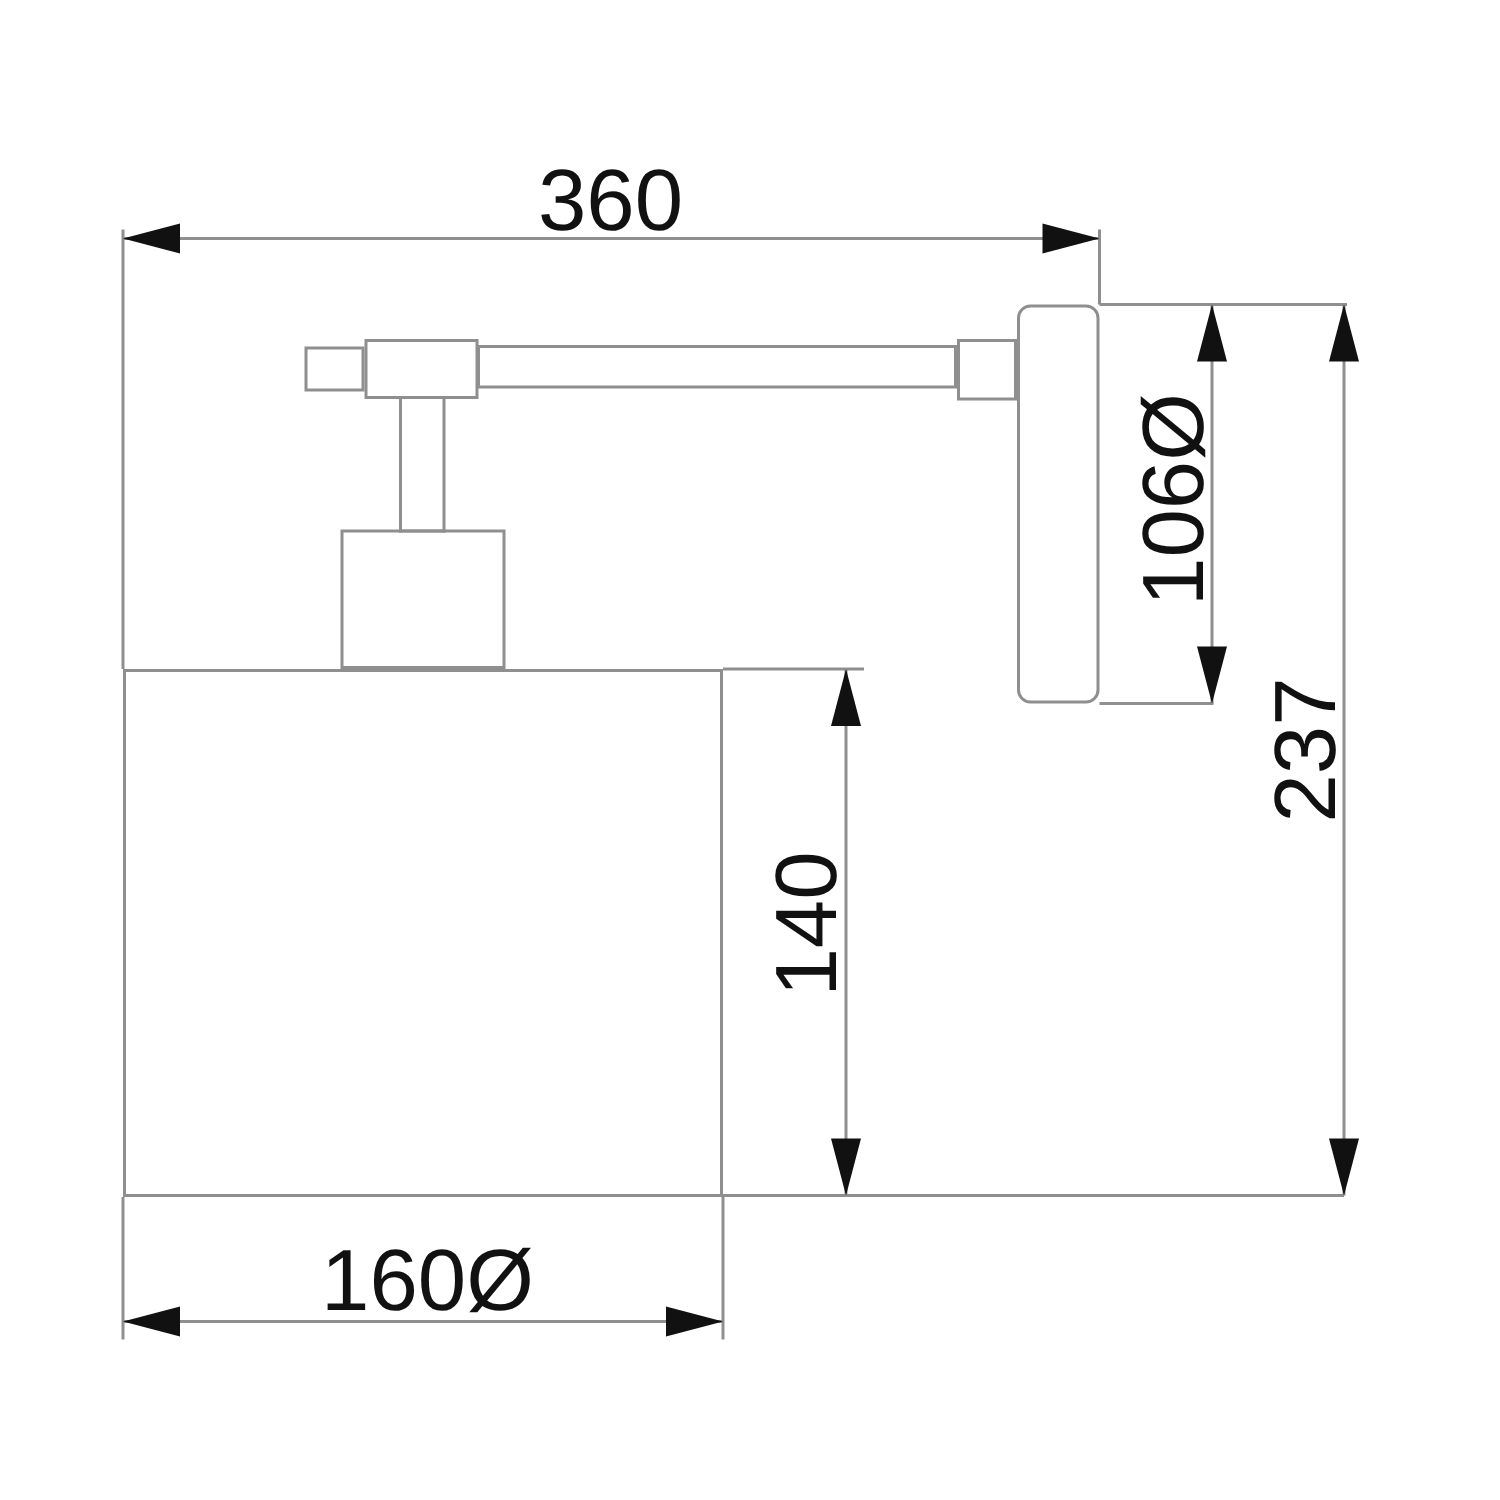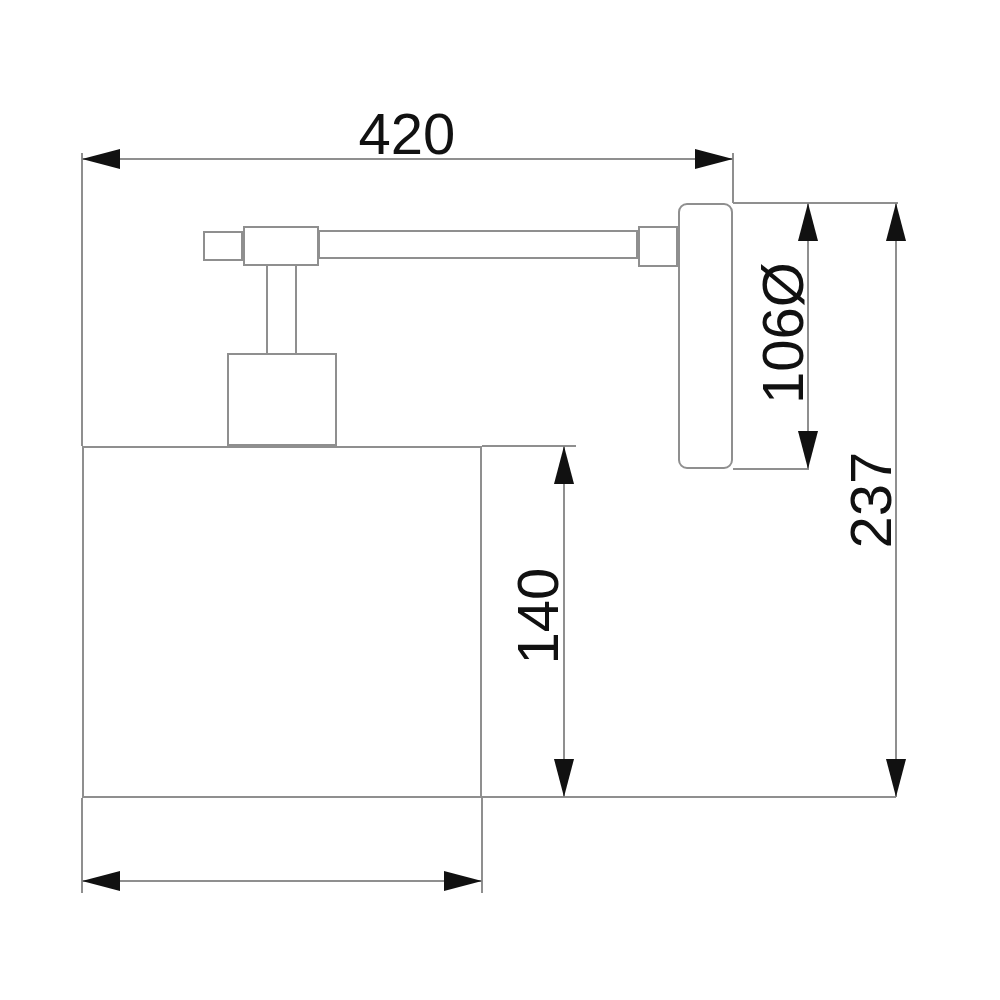--- a/index.html
+++ b/index.html
@@ -70,21 +70,21 @@
 
   <div class="shape" style="left:227px; top:353px; width:110px; height:93px;"></div>
 
   <div class="shape" style="left:82px; top:446px; width:400px; height:352px;"></div>
 
   <div class="vline" style="left:81px; top:153px; height:293px;"></div>
   <div class="vline" style="left:732px; top:153px; height:50px;"></div>
   <div class="hline" style="left:82px; top:158px; width:651px;"></div>
   <div class="arrow left" style="left:82px;  top:149px;"></div>
   <div class="arrow right" style="left:695px; top:149px;"></div>
-  <div class="dim-label" style="left:297px; top:104px;">420</div>
+  <div class="dim-label" style="left:297px; top:104px;">360</div>
 
   <div class="hline" style="left:733px; top:202px; width:165px;"></div>
   <div class="hline" style="left:733px; top:468px; width:76px;"></div>
   <div class="vline" style="left:807px; top:203px; height:266px;"></div>
   <div class="arrow up" style="left:798px; top:203px;"></div>
   <div class="arrow down" style="left:798px; top:431px;"></div>
   <div class="dim-label rot" style="left:673px; top:303px;">106Ø</div>
 
   <div class="hline" style="left:482px; top:796px; width:414px;"></div>
   <div class="vline" style="left:895px; top:203px; height:594px;"></div>
@@ -96,14 +96,15 @@
   <div class="vline" style="left:563px; top:446px; height:351px;"></div>
   <div class="arrow up" style="left:554px; top:446px;"></div>
   <div class="arrow down" style="left:554px; top:759px;"></div>
   <div class="dim-label rot" style="left:428px; top:586px;">140</div>
 
   <div class="vline" style="left:81px; top:798px; height:95px;"></div>
   <div class="vline" style="left:481px; top:798px; height:95px;"></div>
   <div class="hline" style="left:82px; top:880px; width:400px;"></div>
   <div class="arrow left" style="left:82px;  top:871px;"></div>
   <div class="arrow right" style="left:444px; top:871px;"></div>
+  <div class="dim-label" style="left:175px; top:824px;">160Ø</div>
 
 </div>
 
 </body></html>

